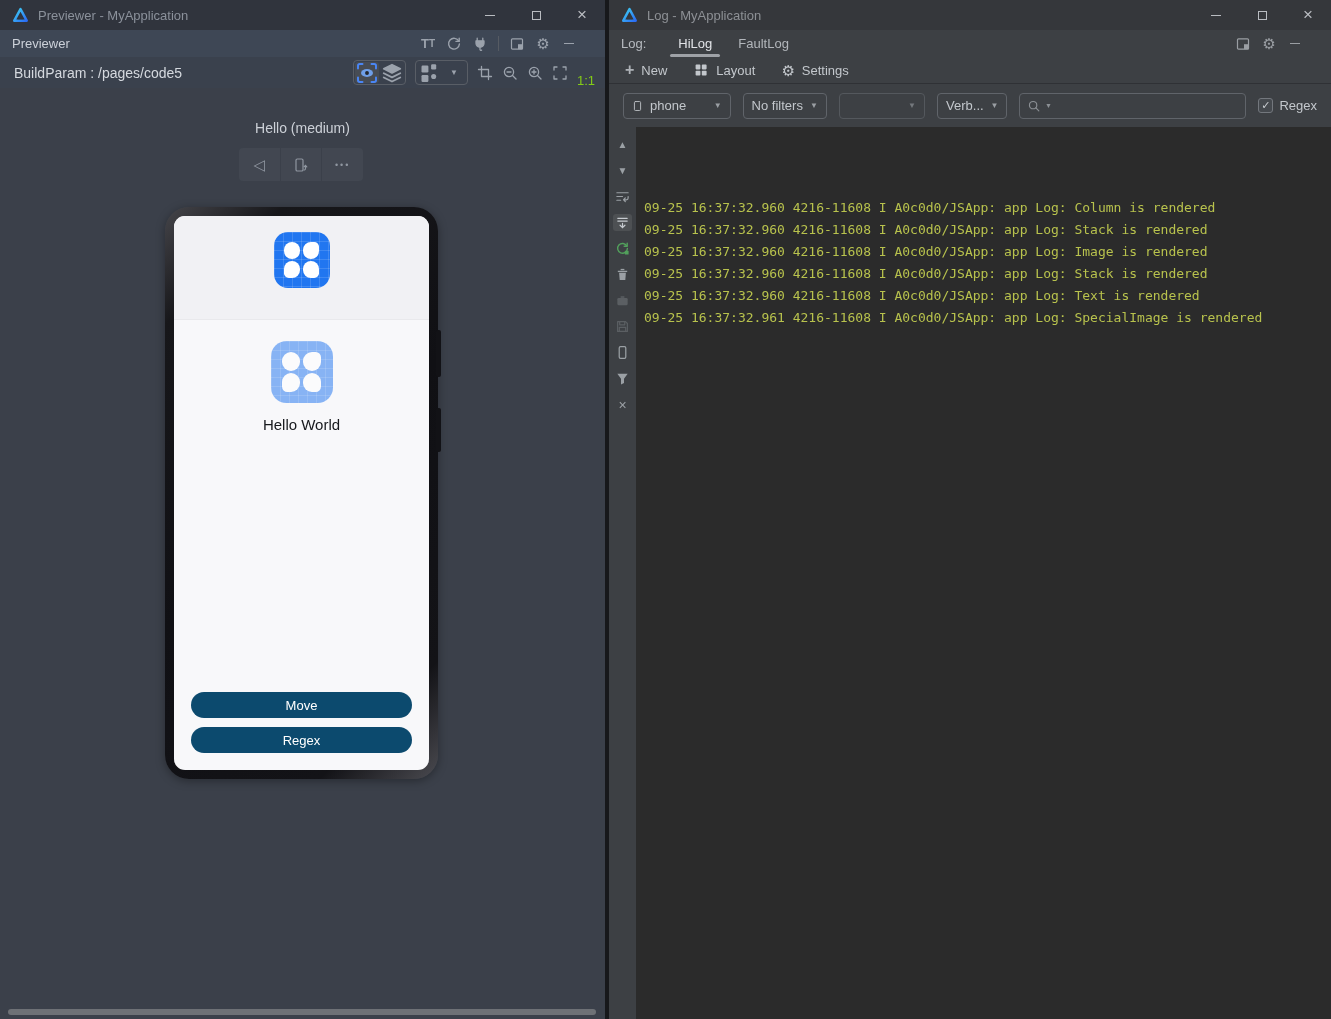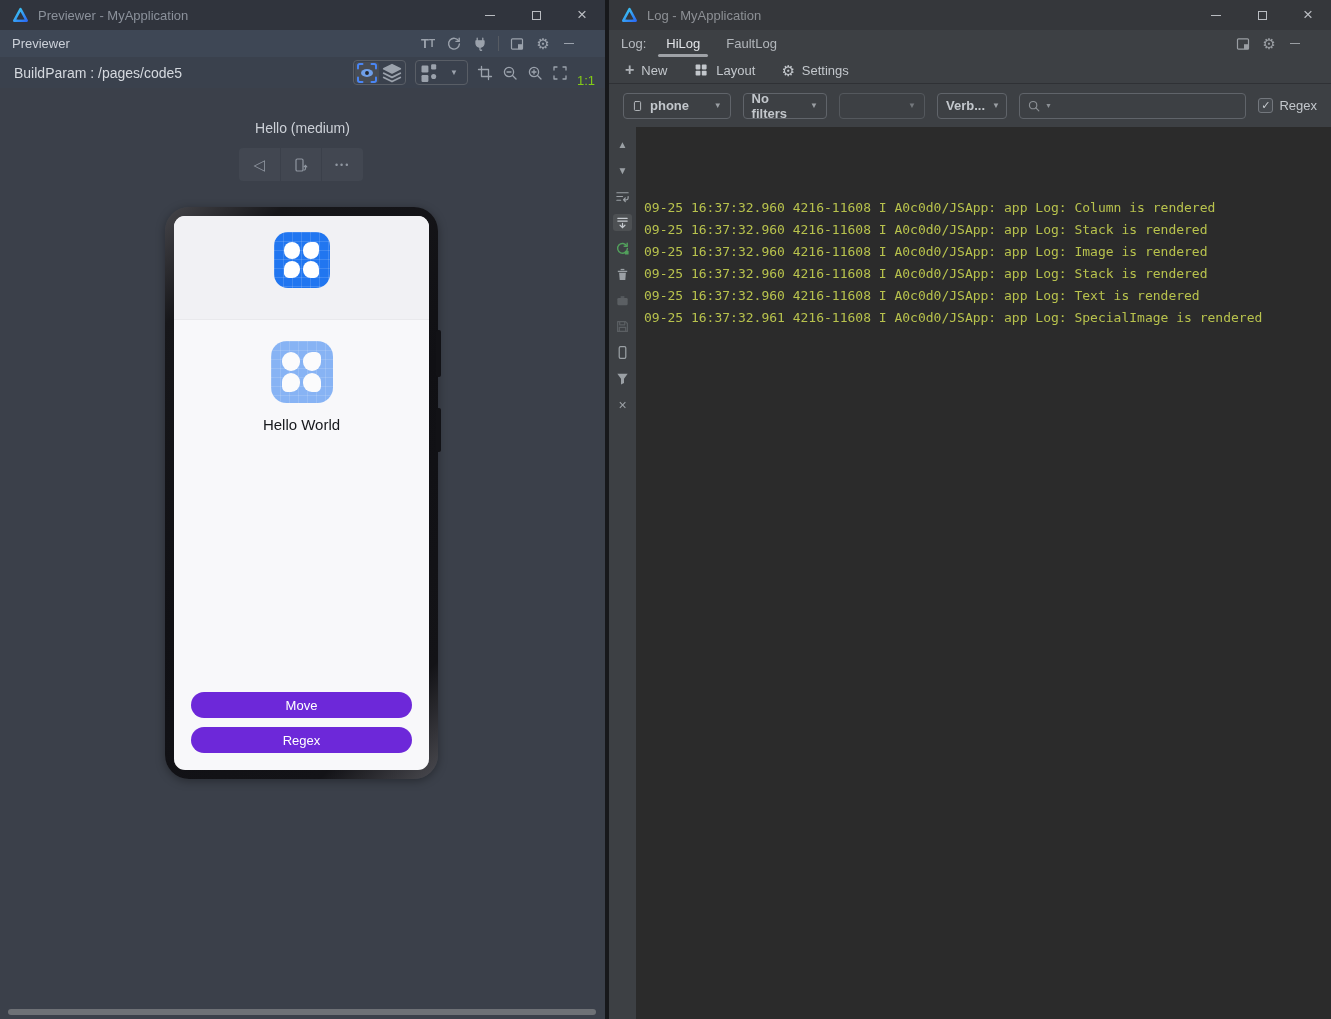--- a/index.html
+++ b/index.html
@@ -22,21 +22,21 @@
   .titlebar .app-logo { width:17px; height:17px; margin-right:9px; flex:0 0 auto; }
   .win-controls { margin-left:auto; display:flex; height:30px; }
   .win-ctrl { width:46px; height:30px; display:flex; align-items:center; justify-content:center;
     color:#b9bcc1; font-size:14px; cursor:default; }
   .ic-dash { width:10px; height:1px; background:currentColor; display:inline-block; }
   .ic-box { width:9px; height:9px; border:1px solid currentColor; display:inline-block; }
 
   .tabrow { height:27px; display:flex; align-items:center; padding:0 28px 0 12px;
     font-size:13px; position:relative; }
   #win-previewer .tabrow { background:#3e4755; color:#ccd1d9; }
-  #win-log .tabrow { background:#3d4044; color:#b7bbc0; }
+  #win-log .tabrow { background:#3d4044; color:#b7bbc0;gap:12px; }
   .row-icons { margin-left:auto; display:flex; align-items:center; gap:10px; color:#9ba2ac; }
   #win-log .row-icons { color:#9a9ea3; }
   .vsep { width:1px; height:15px; background:#565b63; }
   .icon16 { width:16px; height:16px; display:inline-flex; align-items:center; justify-content:center; }
   .icon16 svg { width:16px; height:16px; display:block; }
   .gear-glyph { font-size:15px; line-height:1; }
   .tt-icon { font-size:13px; font-weight:bold; letter-spacing:0; }
   .tt-icon .small-t { font-size:10px; }
 
   
@@ -85,21 +85,21 @@
   .app-icon .petal.p2 { border-top-right-radius:30%; }
   .app-icon .petal.p3 { border-bottom-left-radius:30%; }
   .app-icon .petal.p4 { border-bottom-right-radius:30%; }
   #icon-main { top:16px; width:56px; height:56px; }
   #icon-faded { top:125px; width:62px; height:62px; opacity:.52; }
 
   .hello-text { position:absolute; top:200px; left:0; width:100%; text-align:center;
     font-size:15px; color:#16181c; }
   .pill-buttons { position:absolute; left:17px; right:17px; bottom:17px;
     display:flex; flex-direction:column; gap:9px; }
-  .pill-btn { height:26px; border:none; border-radius:13px; background:#6d28d9;
+  .pill-btn { height:26px; border:none; border-radius:13px; background:#0c4a6e;
     color:#fff; font-size:13px; font-family:"Liberation Sans",sans-serif; display:flex;
     align-items:center; justify-content:center; }
 
   .h-scrollbar { position:absolute; left:8px; bottom:4px; width:588px; height:6px;
     border-radius:3px; background:#6e7176; }
 
   
   .log-label { margin-right:14px; color:#b7bbc0; }
   .log-tab { padding:0 6px; margin-right:14px; height:27px; display:flex; align-items:center;
     position:relative; color:#b2b6bb; }
@@ -108,21 +108,21 @@
     height:3px; border-radius:2px; background:#9fa2a7; }
 
   .actionrow { height:27px; background:#3d4044; border-bottom:1px solid #2f3135;
     display:flex; align-items:center; gap:26px; padding:0 16px; font-size:13px; color:#c3c7cc; }
   .action-item { display:flex; align-items:center; gap:7px; }
   .action-item .plus { font-size:16px; font-weight:bold; color:#aeb2b7; }
 
   .filterrow { height:43px; background:#3d4044; display:flex; align-items:center;
     gap:12px; padding:0 14px 0 14px; font-size:13px; color:#c3c7cc; }
   .select { height:26px; border:1px solid #60646a; border-radius:4px; display:flex;
-    align-items:center; padding:0 8px; gap:7px; background:transparent;font-weight:bold; }
+    align-items:center; padding:0 8px; gap:7px; background:transparent; }
   .select .caret { margin-left:auto; font-size:8px; color:#9a9ea3; }
   #sel-device { width:110px; }
   #sel-filter { width:86px; }
   #sel-process { width:88px; border-color:#54585d; }
   #sel-level { width:70px; }
   .searchbox { width:233px; height:26px; border:1px solid #60646a; border-radius:4px;
     display:flex; align-items:center; padding:0 7px; gap:4px; }
   .searchbox input { flex:1; background:transparent; border:none; outline:none;
     color:#d0d3d8; font-size:13px; font-family:"Liberation Sans",sans-serif; min-width:0; }
   .search-caret { font-size:7px; color:#8c9095; }

